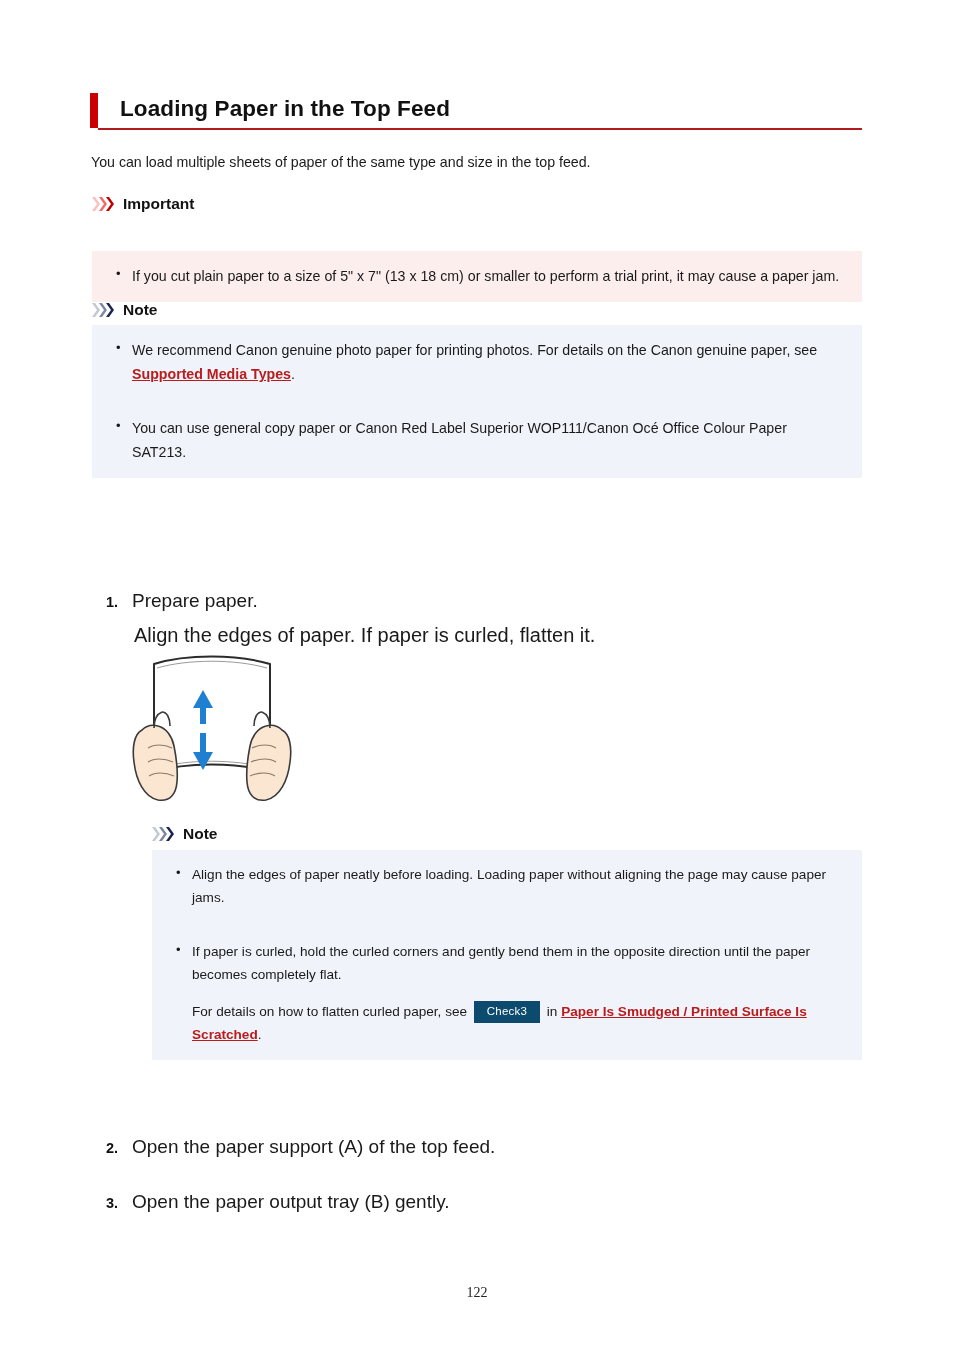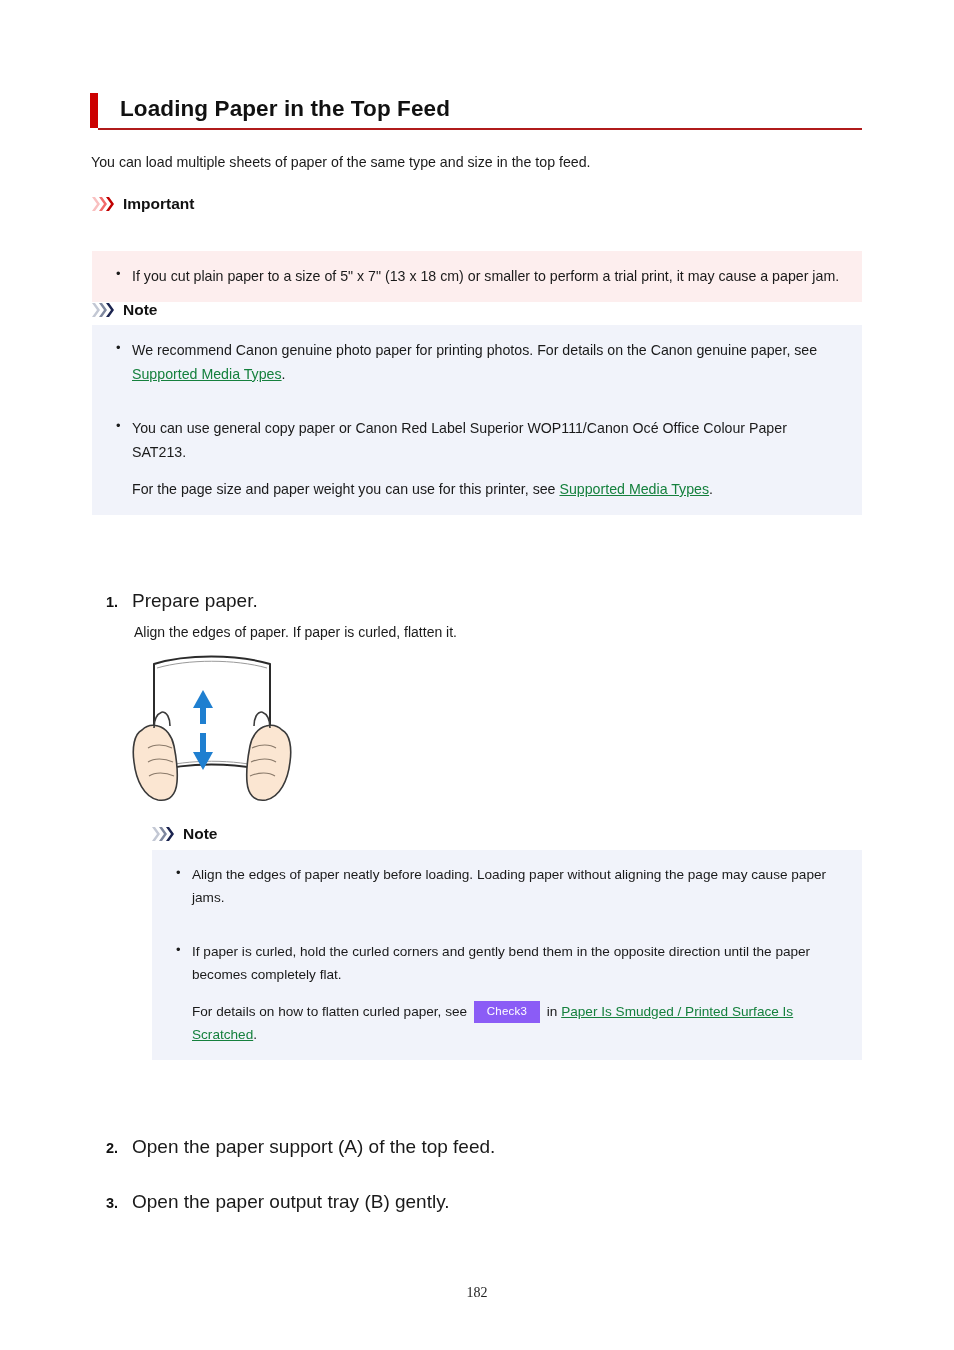--- a/index.html
+++ b/index.html
@@ -124,27 +124,28 @@
     top: -1px;
     font-size: 13px;
     color: #1a1a1a;
   }
   .sub-para {
     margin-top: 13px;
     font-size: 14.2px;
     line-height: 1.69;
   }
   a.doclink, .doclink {
-    color: #15803d;
+    color: #b91c1c;
     text-decoration: underline;
     cursor: pointer;
+    font-weight: bold;
   }
   .badge-check {
     display: inline-block;
-    background: #8b5cf6;
+    background: #0c4a6e;
     color: #ffffff;
     font-size: 11.5px;
     line-height: 1;
     padding: 5px 13px 6px 13px;
     vertical-align: 1px;
     margin: 0 3px;
     letter-spacing: 0.2px;
   }
 
   
@@ -174,21 +175,21 @@
     line-height: 1.4;
   }
   #step1 { left: 106px; top: 588px; }
   #step2 { left: 106px; top: 1134px; }
   #step3 { left: 106px; top: 1189px; }
 
   .step-sub {
     position: absolute;
     left: 134px;
     top: 624px;
-    font-size: 14px;
+    font-size: 20px;
     color: #1a1a1a;
   }
 
   
   #figure-paper-hands {
     position: absolute;
     left: 124px;
     top: 652px;
     width: 176px;
     height: 156px;
@@ -263,23 +264,20 @@
     <span class="callout-head-label">Note</span>
   </div>
 
   <div class="box box-note" id="note1-box">
     <ul class="bullets">
       <li>
         <span>We recommend Canon genuine photo paper for printing photos. For details on the Canon genuine paper, see </span><a class="doclink">Supported Media Types</a><span>.</span>
       </li>
       <li>
         <span>You can use general copy paper or Canon Red Label Superior WOP111/Canon Océ Office Colour Paper SAT213.</span>
-        <div class="sub-para">
-          <span>For the page size and paper weight you can use for this printer, see </span><a class="doclink">Supported Media Types</a><span>.</span>
-        </div>
       </li>
     </ul>
   </div>
 
   <div class="step" id="step1">
     <span class="step-num">1.</span>
     <span class="step-text">Prepare paper.</span>
   </div>
   <div class="step-sub">Align the edges of paper. If paper is curled, flatten it.</div>
 
@@ -348,15 +346,15 @@
   <div class="step" id="step2">
     <span class="step-num">2.</span>
     <span class="step-text">Open the paper support (A) of the top feed.</span>
   </div>
 
   <div class="step" id="step3">
     <span class="step-num">3.</span>
     <span class="step-text">Open the paper output tray (B) gently.</span>
   </div>
 
-  <div id="page-number">182</div>
+  <div id="page-number">122</div>
 
 </div>
 
 </body></html>

